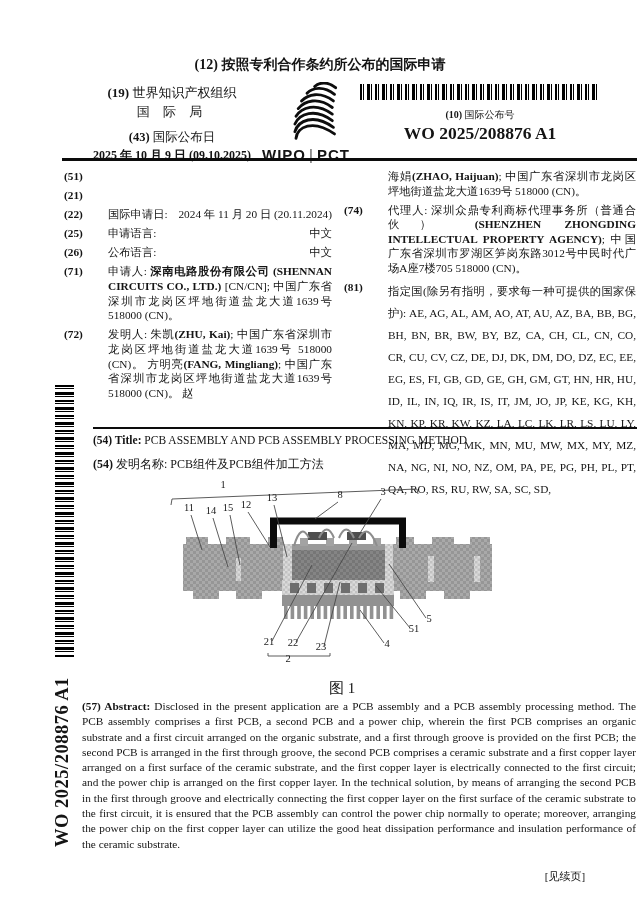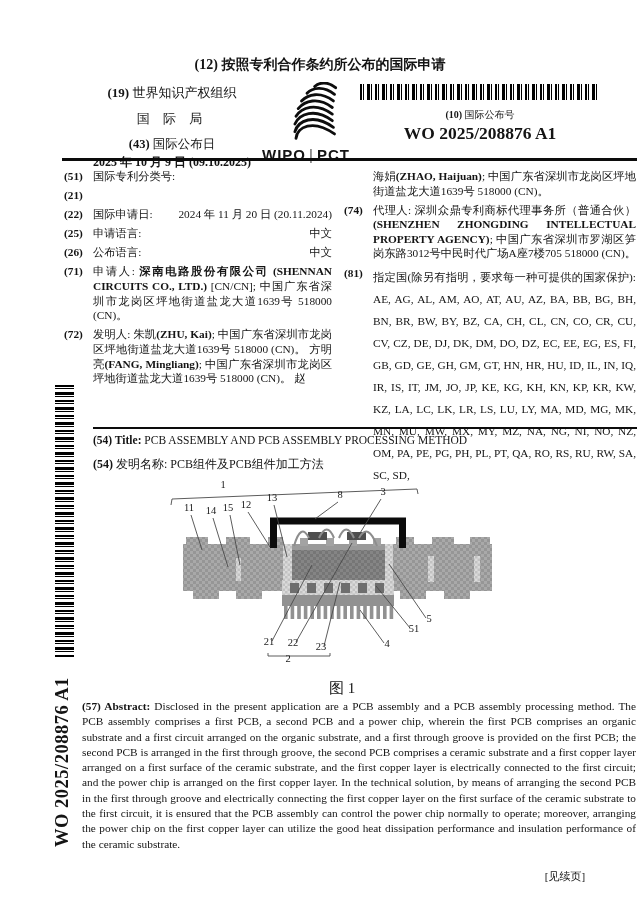--- a/index.html
+++ b/index.html
@@ -4,21 +4,21 @@
 <style>
   html,body{margin:0;padding:0;background:#e8e8e8;}
   .page{position:relative;width:640px;height:905px;background:#ffffff;
         font-family:"Liberation Serif","DejaVu Serif",serif;color:#141414;overflow:hidden;margin:0 auto;text-decoration:underline;}
   .abs{position:absolute;}
   .b{font-weight:bold;}
   .bi{font-weight:bold;font-style:italic;}
   .center{text-align:center;}
   .jus{text-align:justify;}
   .col{position:absolute;}
-  .row{display:flex;margin-bottom:4.5px;font-size:11.3px;line-height:14.6px;}
+  .row{display:flex;margin-bottom:4.5px;font-size:11.3px;line-height:14.6px;gap:15px;}
   .row .num{flex:0 0 29px;font-weight:bold;}
   .row .body{flex:1;}
   .kv{display:flex;justify-content:space-between;}
   .kv3{display:flex;justify-content:space-between;}
   .rule{position:absolute;background:#0c0c0c;}
   .barcode-h{background:repeating-linear-gradient(90deg,#000 0 2px,#fff 2px 3px,#000 3px 4px,#fff 4px 7px,#000 7px 10px,#fff 10px 11px,#000 11px 12px,#fff 12px 15px);}
   .barcode-v{background:repeating-linear-gradient(180deg,#000 0 2px,#fff 2px 3px,#000 3px 4px,#fff 4px 7px,#000 7px 10px,#fff 10px 11px,#000 11px 12px,#fff 12px 15px);}
   .vtext{transform:rotate(-90deg);transform-origin:0 0;white-space:nowrap;}
   .logo-caption{font-family:"Liberation Sans","DejaVu Sans",sans-serif;font-weight:bold;}
   .fig-label{font-size:10.5px;}
@@ -31,21 +31,21 @@
 
   <div class="abs center" style="left:0;top:56px;width:640px;font-size:14px;">
     <span class="b">(12) 按照专利合作条约所公布的国际申请</span>
   </div>
 
   <div class="abs center" style="left:76px;top:84px;width:192px;">
     <div style="font-size:13px;">
       <span class="b">(19)</span>
       <span>世界知识产权组织</span>
     </div>
-    <div style="font-size:13px;letter-spacing:5px;margin-top:8px;">国 际 局</div>
+    <div style="font-size:13px;letter-spacing:5px;margin-top:1px;">国 际 局</div>
     <div style="font-size:12.5px;margin-top:8px;">
       <span class="b">(43)</span>
       <span>国际公布日</span>
     </div>
     <div class="b" style="font-size:12px;margin-top:1px;">2025 年 10 月 9 日 (09.10.2025)</div>
   </div>
 
   <div class="abs" style="left:285px;top:82px;width:66px;height:62px;">
     <svg width="66" height="62" viewBox="0 0 60 56">
       <g fill="none" stroke="#0d0d0d" stroke-width="2.6" stroke-linecap="round">
@@ -70,21 +70,20 @@
     <span>国际公布号</span>
   </div>
   <div class="abs center b" style="left:355px;top:123px;width:250px;font-size:17.5px;">WO 2025/208876 A1</div>
 
   <div class="rule" style="left:62px;top:158px;width:575px;height:3px;"></div>
 
   <div class="col" style="left:64px;top:169px;width:268px;">
     <div class="row">
       <span class="num">(51)</span>
       <div class="body">
-        <div>国际专利分类号:</div>
       </div>
     </div>
     <div class="row">
       <span class="num">(21)</span>
     </div>
     <div class="row">
       <span class="num">(22)</span>
       <div class="body kv">
         <span>国际申请日:</span>
         <span>2024 年 11 月 20 日 (20.11.2024)</span>

